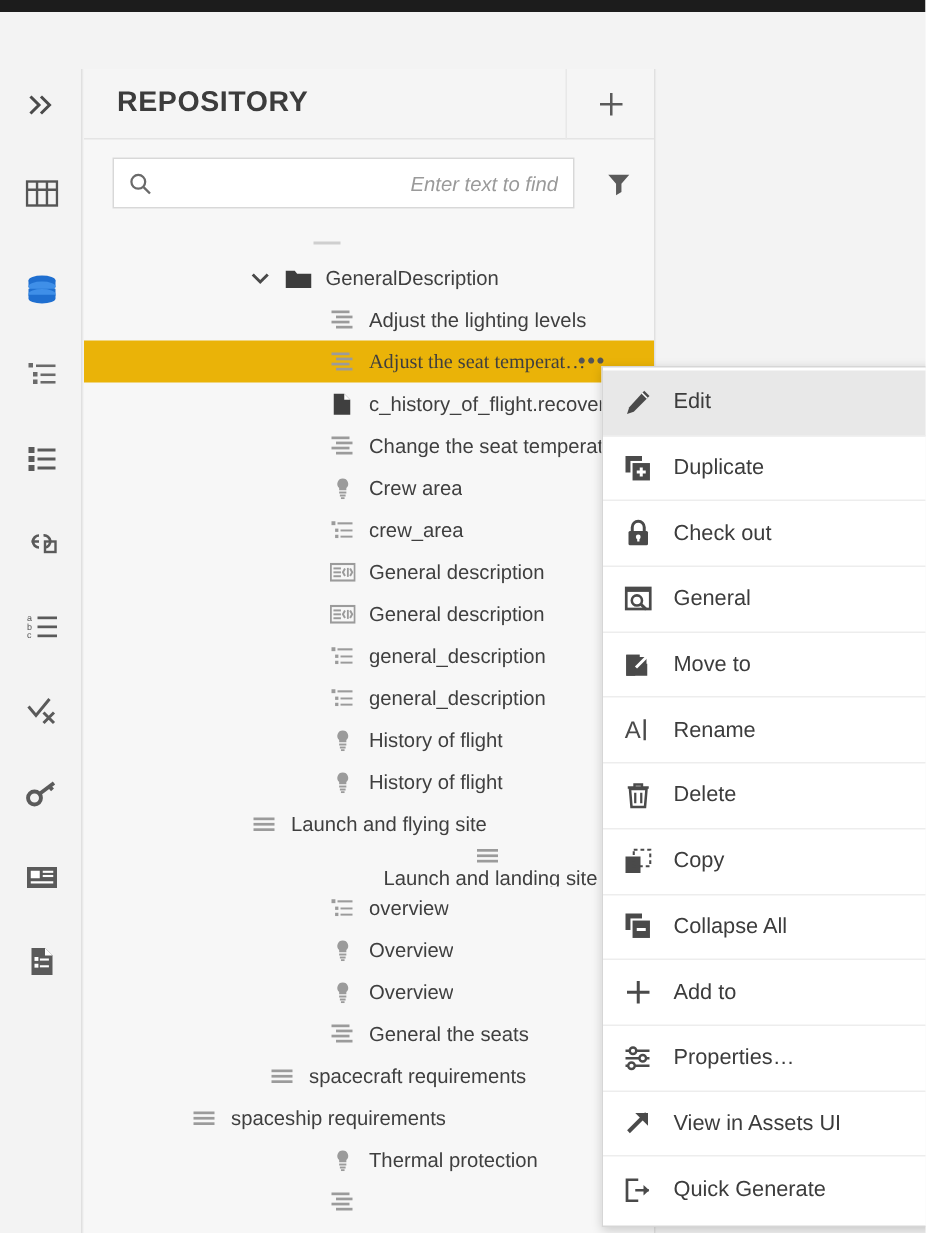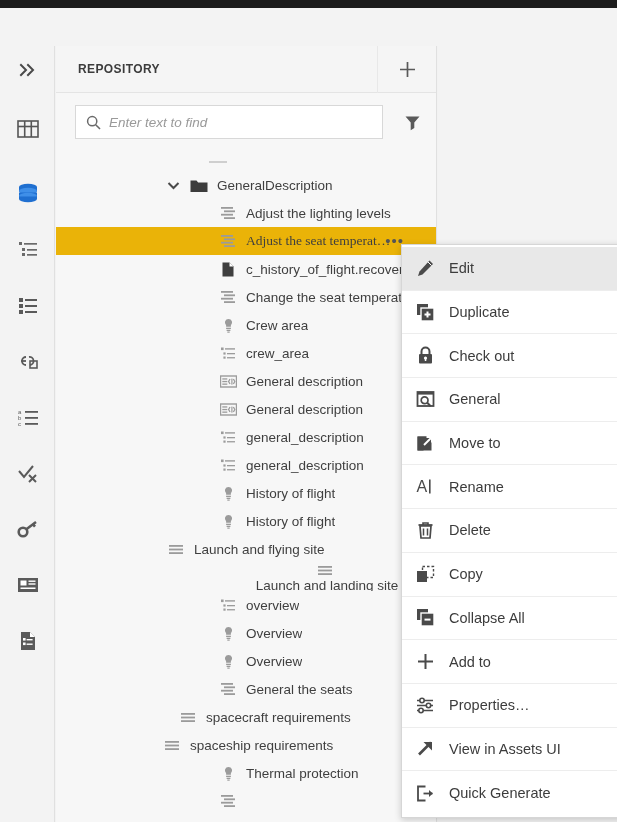--- a/index.html
+++ b/index.html
@@ -37,41 +37,42 @@
   
   .repo {
     position: absolute; left: 56px; top: 46px; width: 381px; height: 776px;
     background: #f7f7f7; border-right: 1px solid #e0e0e0;
   }
   .repo-header {
     height: 47px; display: flex; align-items: center;
     border-bottom: 1px solid #e4e4e4; background: #f5f5f5;
   }
   .repo-title {
-    flex: 1; padding-left: 22px; font-size: 12px; font-weight: bold;
+    flex: 1; padding-left: 22px; font-size: 19px; font-weight: bold;
     letter-spacing: .4px; color: #3c3c3c;
   }
   .repo-add {
     width: 59px; height: 47px; display: flex; align-items: center;
     justify-content: center; cursor: pointer; border-left: 1px solid #e8e8e8;
   }
 
   
   .search-row {
     height: 58px; display: flex; align-items: center; padding: 0 0 0 19px;
   }
   .search-box {
     flex: 1; height: 34px; background: #ffffff; border: 1px solid #d8d8d8;
     display: flex; align-items: center; padding: 0 10px; margin-right: 6px;
   }
   .search-box svg { flex: none; margin-right: 8px; }
   .search-input {
     flex: 1; border: none; outline: none; background: transparent;
     font-family: "Liberation Sans", sans-serif; font-size: 13.5px; color: #333;
     font-style: italic;
+    text-align: right;
   }
   .search-input::placeholder { color: #9a9a9a; font-style: italic; }
   .filter-btn {
     width: 47px; height: 40px; display: flex; align-items: center;
     justify-content: center; cursor: pointer;
   }
 
   
   .tree { position: relative; height: 671px; overflow: hidden; }
   .tree-row {
@@ -500,21 +501,21 @@
           <div class="tree-row" style="padding-left: 118px;">
             <div class="ticon">
               <svg xmlns="http://www.w3.org/2000/svg" width="17" height="15" viewBox="0 0 17 15">
                 <rect x="1" y="3" width="14" height="1.8" fill="#9b9b9b"></rect>
                 <rect x="1" y="6.6" width="14" height="1.8" fill="#9b9b9b"></rect>
                 <rect x="1" y="10.2" width="14" height="1.8" fill="#9b9b9b"></rect>
               </svg>
             </div>
             <div class="tlabel">spacecraft requirements</div>
           </div>
-          <div class="tree-row" style="padding-left: 102px;">
+          <div class="tree-row" style="padding-left: 66px;">
             <div class="ticon">
               <svg xmlns="http://www.w3.org/2000/svg" width="17" height="15" viewBox="0 0 17 15">
                 <rect x="1" y="3" width="14" height="1.8" fill="#9b9b9b"></rect>
                 <rect x="1" y="6.6" width="14" height="1.8" fill="#9b9b9b"></rect>
                 <rect x="1" y="10.2" width="14" height="1.8" fill="#9b9b9b"></rect>
               </svg>
             </div>
             <div class="tlabel">spaceship requirements</div>
           </div>
           <div class="tree-row" style="padding-left: 158px;">

